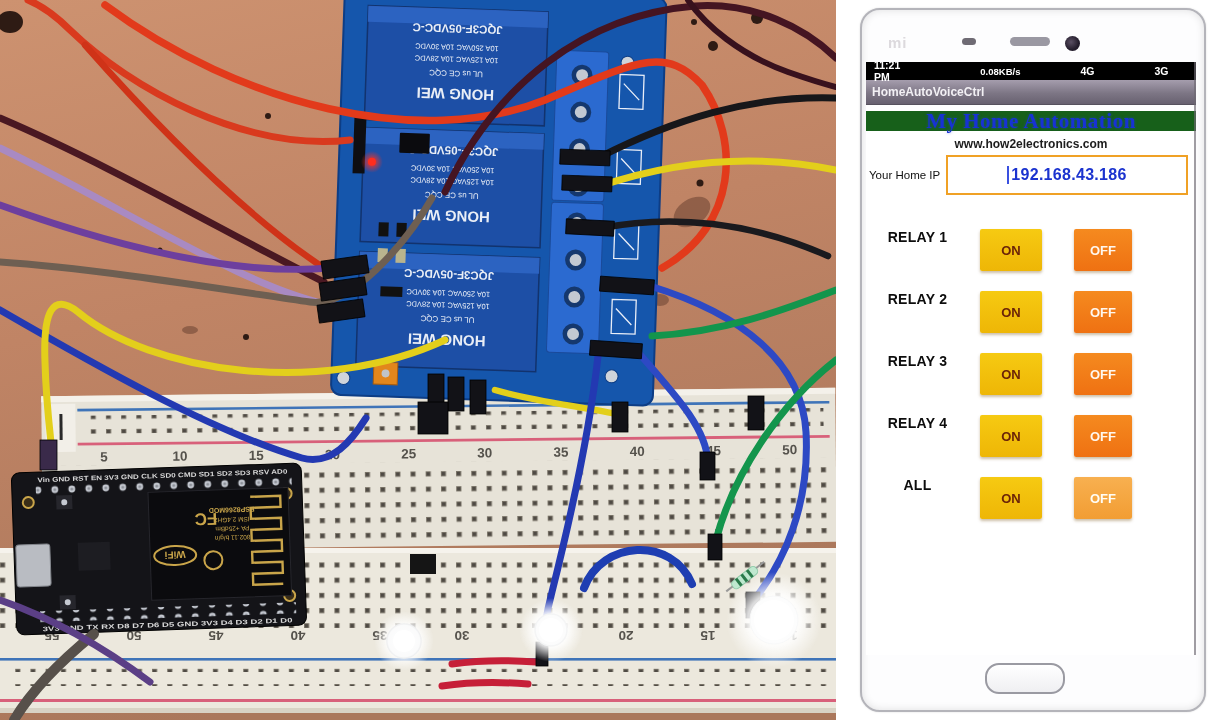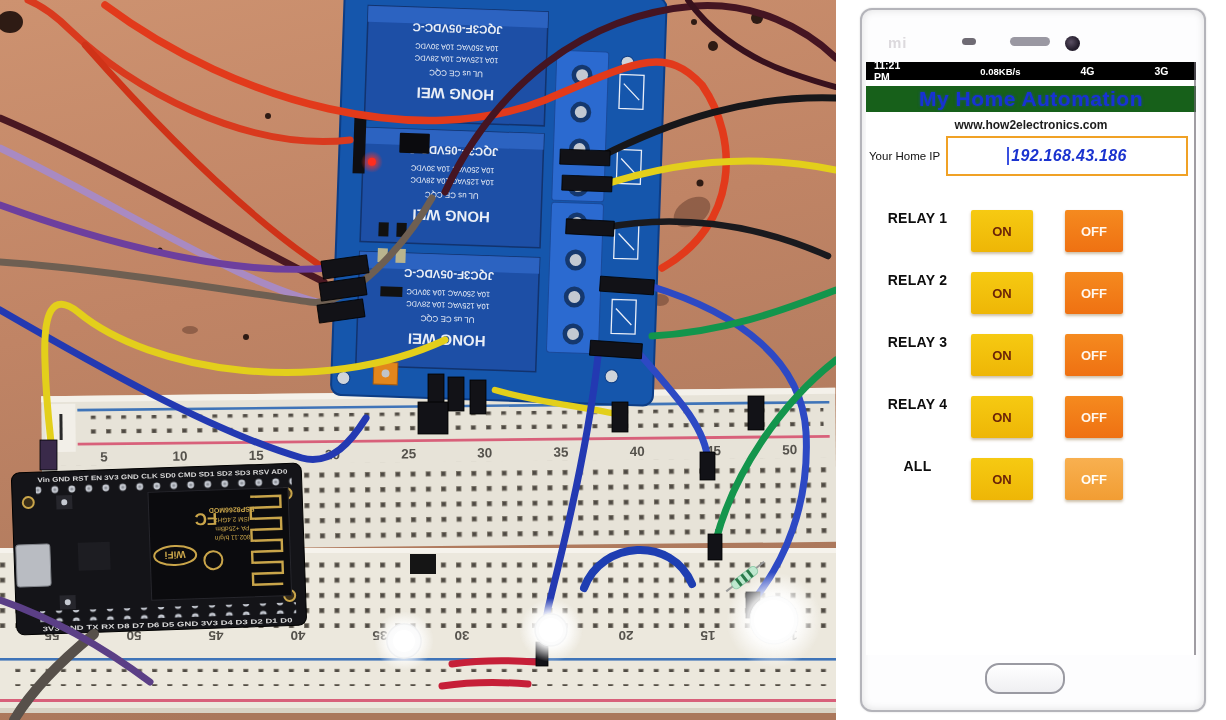--- a/index.html
+++ b/index.html
@@ -3,58 +3,58 @@
 <meta charset="utf-8">
 <style>
   html,body{margin:0;padding:0;background:#fff;}
   #stage{position:relative;width:1226px;height:720px;overflow:hidden;
          font-family:"Liberation Sans", sans-serif;background:#fff;}
   #photo-pane{position:absolute;left:0;top:0;width:836px;height:720px;}
   #app-pane{position:absolute;left:836px;top:0;width:390px;height:720px;background:#fff;}
 
   
   .phone{position:absolute;left:24px;top:8px;width:342px;height:700px;
-         border:2px solid #b4b4ba;border-radius:12px;background:#fdfdfe;
+         border:2px solid #b4b4ba;border-radius:20px;background:#fdfdfe;
          box-shadow:inset 0 0 8px rgba(0,0,0,.12), 0 0 2px rgba(0,0,0,.15);}
   .brand{position:absolute;left:26px;top:24px;color:#dcd9dd;font-size:15px;font-weight:bold;letter-spacing:1px;}
   .sensor{position:absolute;left:100px;top:28px;width:14px;height:7px;border-radius:4px;background:#6f6b74;}
   .speaker{position:absolute;left:148px;top:27px;width:40px;height:9px;border-radius:5px;background:#9a98a2;}
   .camera{position:absolute;left:203px;top:26px;width:15px;height:15px;border-radius:50%;
           background:radial-gradient(circle at 40% 40%, #5a4f63 0%, #241d2c 60%);}
   .screen{position:absolute;left:4px;top:52px;width:330px;height:593px;background:#fff;overflow:hidden;}
   .screen:after{content:"";position:absolute;right:0;top:0;width:2px;height:100%;background:#6d6871;opacity:.65;}
 
   .statusbar{height:18px;background:#000;color:#fff;display:flex;align-items:center;
              padding:0 8px;font-size:10.5px;font-weight:bold;gap:20px;}
   .statusbar svg{display:block;}
   .sb-spacer{flex:1;}
   .sb-net{font-size:9.5px;font-weight:bold;}
 
   .appbar{height:24px;display:flex;align-items:center;padding-left:6px;
           background:linear-gradient(180deg,#a59dad 0%,#7d7685 55%,#686170 100%);
           border-bottom:1px solid #57525e;color:#f2f0f4;font-size:12px;font-weight:bold;}
 
-  .banner{height:26px;margin-top:6px;background:#17601a;display:flex;align-items:center;justify-content:center;
+  .banner{height:20px;margin-top:6px;background:#17601a;display:flex;align-items:center;justify-content:center;
           color:#1732d4;font-size:21px;font-weight:bold;letter-spacing:.5px;
-          text-shadow:0 0 3px rgba(30,60,230,.55);}
+          text-shadow:0 0 3px rgba(30,60,230,.55);font-family:Liberation Serif, serif;}
   .website{margin-top:5px;text-align:center;font-size:12px;font-weight:bold;color:#1c1c1c;line-height:16px;}
 
   .ip-row{display:flex;align-items:center;margin-top:3px;padding-left:3px;}
   .ip-label{width:77px;font-size:11.5px;font-weight:normal;color:#111;}
   .ip-box{width:238px;height:36px;border:2px solid #f0a125;background:#fff;
-          display:flex;align-items:center;justify-content:center;font-style:italic;}
+          display:flex;align-items:center;justify-content:center;}
   .ip-cursor{display:inline-block;width:2px;height:18px;background:#3a50e0;margin-right:2px;}
   .ip-value{font-size:16px;font-weight:bold;color:#1b33cf;letter-spacing:.3px;}
 
   #relay-list .relay-row{display:flex;align-items:flex-start;height:42px;margin-top:20px;}
   #relay-list .relay-row:first-of-type{margin-top:34px;}
   .relay-label{width:103px;text-align:center;font-size:14px;font-weight:bold;color:#0d0d0d;letter-spacing:.3px;}
   .btn{height:42px;display:flex;align-items:center;justify-content:center;
        font-size:13px;font-weight:bold;border-radius:2px;box-shadow:0 2px 3px rgba(110,70,0,.35);}
-  .btn-on{width:62px;margin-left:2px;background:linear-gradient(#f6ca12,#eeb606);color:#6b2408;}
+  .btn-on{width:62px;margin-left:11px;background:linear-gradient(#f6ca12,#eeb606);color:#6b2408;}
   .btn-off{width:58px;margin-left:32px;background:linear-gradient(#f58a1f,#ef7112);color:#fff7ee;}
   .relay-row.light .btn-off{background:linear-gradient(#f8b050,#f29d33);color:#fffdf6;}
 
   .mic-row{display:flex;align-items:center;margin-top:12px;padding-left:24px;}
   .speech-label{margin-left:46px;font-size:12.5px;font-weight:bold;color:#111;}
 
   .home-btn{position:absolute;left:123px;top:653px;width:76px;height:27px;border:2.5px solid #9a9aa2;
             border-radius:14px;background:linear-gradient(#ffffff,#efeff2);}
 </style>
 </head>
@@ -386,20 +386,23 @@
           <svg width="12" height="9" viewBox="0 0 12 9">
             <path d="M0,3 a8.5,8.5 0 0 1 12,0 L6,9 Z" fill="#fff"></path>
           </svg>
           <svg width="20" height="10" viewBox="0 0 20 10">
             <rect x="0.5" y="0.5" width="16" height="9" rx="4.5" stroke="#fff" fill="none"></rect>
             <rect x="17.5" y="3" width="2" height="4" rx="1" fill="#fff"></rect>
             <circle cx="8.5" cy="5" r="2.2" fill="#fff"></circle>
           </svg>
         </div>
 
+        <div class="appbar">
+          <span>HomeAutoVoiceCtrl</span>
+        </div>
 
         <div class="banner">
           <span>My Home Automation</span>
         </div>
         <div class="website">www.how2electronics.com</div>
 
         <div class="ip-row">
           <div class="ip-label">Your Home IP</div>
           <div class="ip-box">
             <span class="ip-cursor"></span>

